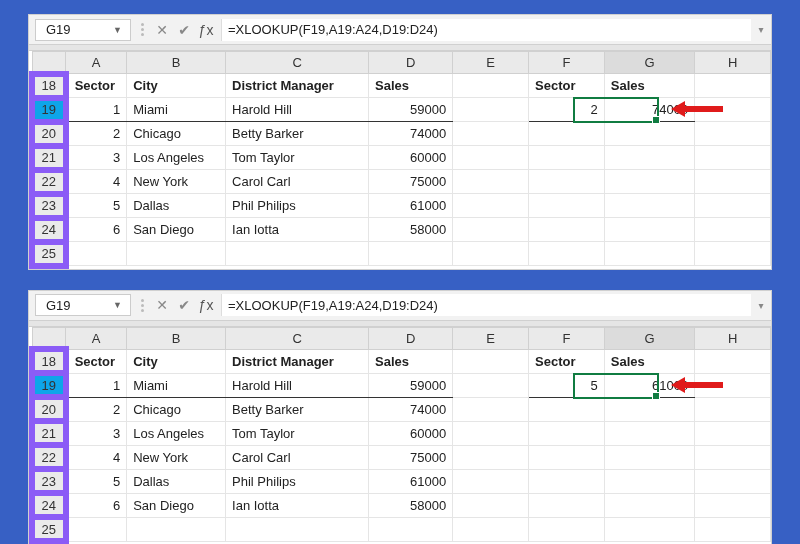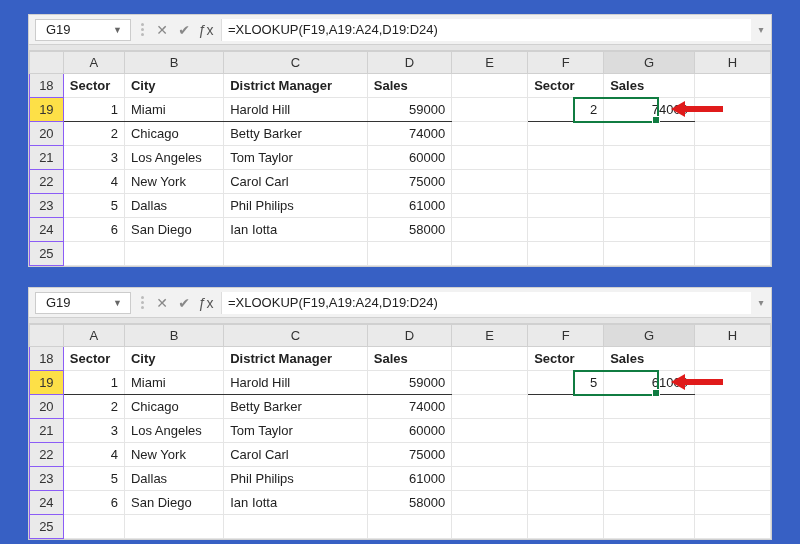--- a/index.html
+++ b/index.html
@@ -105,24 +105,24 @@
       color: #333;
       border: 1px solid #d0d0d0;
       height: 22px;
       font-size: 13px;
     }
     .colhdr th.sel-col { background: #dcdcdc; }
     .rownum {
       background: #eaeaea;
       color: #333;
       text-align: center;
-      border: 1px solid #8b5cf6;
+      border: 6px solid #8b5cf6;
       font-size: 13px;
     }
-    .rownum.sel-row { background: #fde047; margin-top: 16px; }
+    .rownum.sel-row { background: #0ea5e9; margin-top: 16px; }
     td {
       border: 1px solid #e5e5e5;
       height: 24px;
       padding: 0 6px;
       white-space: nowrap;
       overflow: hidden;
       background: #fff;
     }
     td.right { text-align: right; }
     td.bold { font-weight: 600; margin-top: 6px; }

